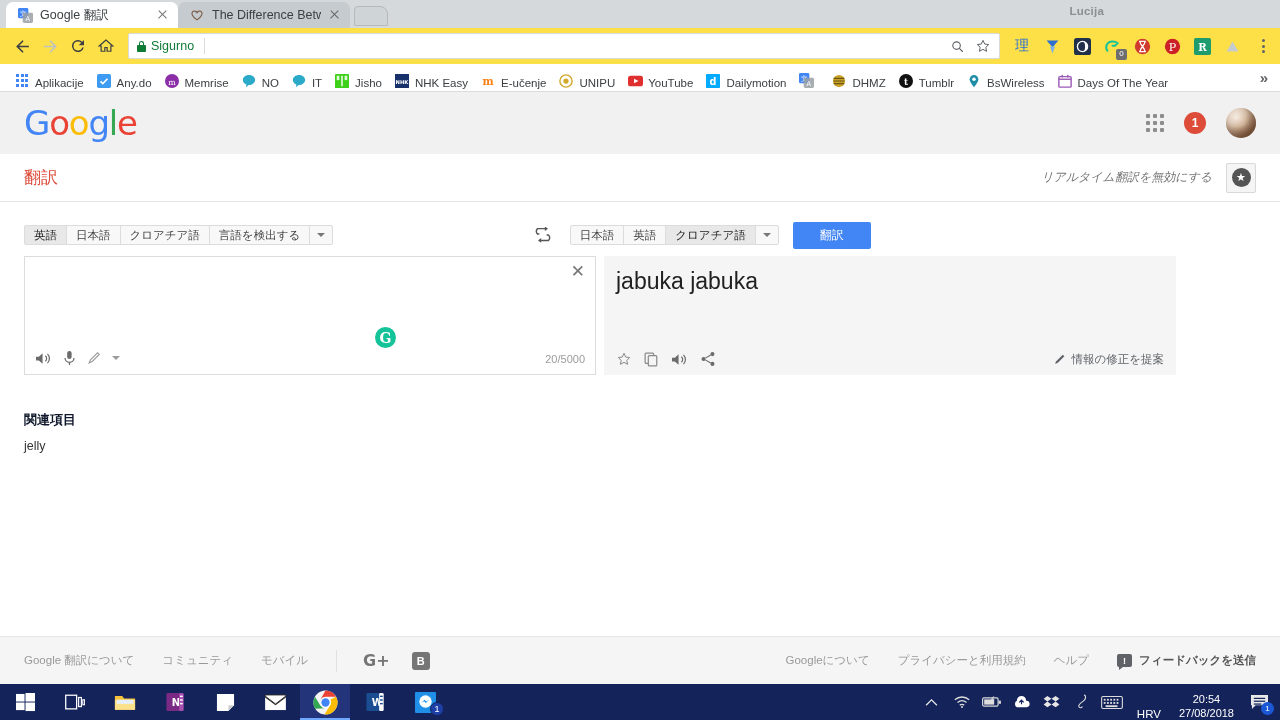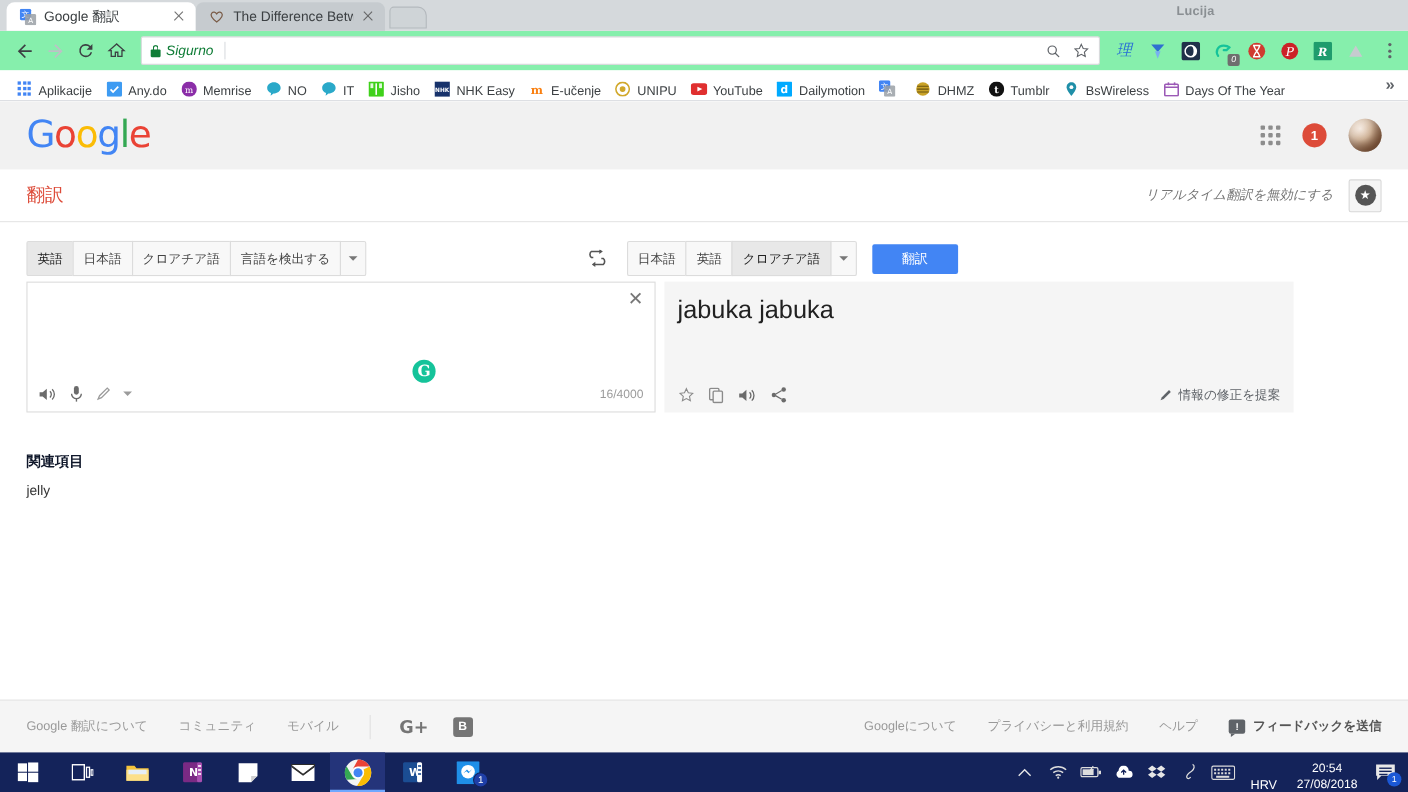--- a/index.html
+++ b/index.html
@@ -38,21 +38,21 @@
     width: 34px; height: 20px; margin-left: 4px; margin-bottom: 2px;
     border: 1px solid #b4b9bd; border-radius: 4px 8px 0 0; background: #cfd4d7;
     transform: skewX(-0deg);
   }
   .profile-name {
     position: absolute; right: 176px; top: 5px; font-size: 11.5px; color: #8a8f93;
     font-weight: bold; letter-spacing: .2px;
   }
 
   
-  .toolbar { height: 36px; background:#86efac; display:flex; align-items:center; padding: 0 8px; gap: 0; font-style: italic; }
+  .toolbar { height: 36px; background:#fde047; display:flex; align-items:center; padding: 0 8px; gap: 0; }
   .navbtn { width: 28px; height: 28px; display:flex; align-items:center; justify-content:center; color:#5f6368; }
   .navbtn.fwd { color:#bdc1c6; }
   .omnibox {
     flex: 1 1 auto; height: 26px; margin: 0 6px 0 8px;
     border: 1px solid #d8dadc; border-radius: 2px; background: #fff;
     display: flex; align-items: center; padding: 0 8px; gap: 6px; position: relative;
   }
   .secure { display:flex; align-items:center; gap:5px; color:#0f7c36; font-size:12.5px; }
   .lockicon { width: 9px; height: 11px; position: relative; }
   .lockicon .body { position:absolute; bottom:0; left:0; width:9px; height:7px; background:#0f7c36; border-radius:1px; }
@@ -106,21 +106,21 @@
   .rt-label { font-size:12px; color:#757575; }
   .star-btn {
     width:30px; height:30px; border:1px solid #d8d8d8; background:#f5f5f5; border-radius:2px;
     display:flex; align-items:center; justify-content:center;
   }
   .star-circle { width:19px; height:19px; border-radius:50%; background:#555; display:flex; align-items:center; justify-content:center; color:#fff; font-size:11px;}
 
   .langrow { display:flex; align-items:center; padding: 14px 24px 0 24px; height: 52px;}
   .btngroup { display:flex; align-items:stretch; }
   .lbtn {
-    height:32px; border:1px solid #dcdcdc; background:#f8f8f8; color:#444;
+    height:20px; border:1px solid #dcdcdc; background:#f8f8f8; color:#444;
     font-size:11.5px; display:flex; align-items:center; padding: 0 9px; margin-left:-1px;
     font-family:"DejaVu Sans","Liberation Sans",sans-serif;
   }
   .lbtn:first-child { margin-left:0; border-radius:2px 0 0 2px; }
   .lbtn.sel { background:#e8e8e8; color:#222; }
   .lbtn.caret { padding: 0 7px; border-radius:0 2px 2px 0; }
   .caret-ar { width:0; height:0; border-left:4px solid transparent; border-right:4px solid transparent; border-top:4px solid #777;}
   .swap { width:34px; display:flex; align-items:center; justify-content:center; color:#555; margin-right: 10px;}
   .translate-btn {
     margin-left: 14px; height:27px; min-width:78px; background:#4285f4; color:#fff;
@@ -560,21 +560,21 @@
                 <rect x="6.3" y="14" width="1.4" height="3" fill="#6b6b6b"></rect>
               </svg>
           </span>
           <span>
             <svg width="14" height="14" viewBox="0 0 16 16">
                 <path d="M2.5 13.5 L4 10 L12 2 L14 4 L6 12 Z" fill="none" stroke="#9b9b9b" stroke-width="1.3"></path>
               </svg>
           </span>
           <span class="caret-ar" style="border-top-color:#9b9b9b;"></span>
         </div>
-        <div class="counter">16/4000</div>
+        <div class="counter">20/5000</div>
       </div>
 
       <div class="pane dst">
         <div class="text">jabuka jabuka</div>
         <div class="pane-tools">
           <span>
             <svg width="16" height="16" viewBox="0 0 24 24">
                 <path d="M12 3.5l2.6 5.6 6 .7-4.4 4.2 1.2 6-5.4-3-5.4 3 1.2-6L3.4 9.8l6-.7z" fill="none" stroke="#8a8a8a" stroke-width="1.5"></path>
               </svg>
           </span>

